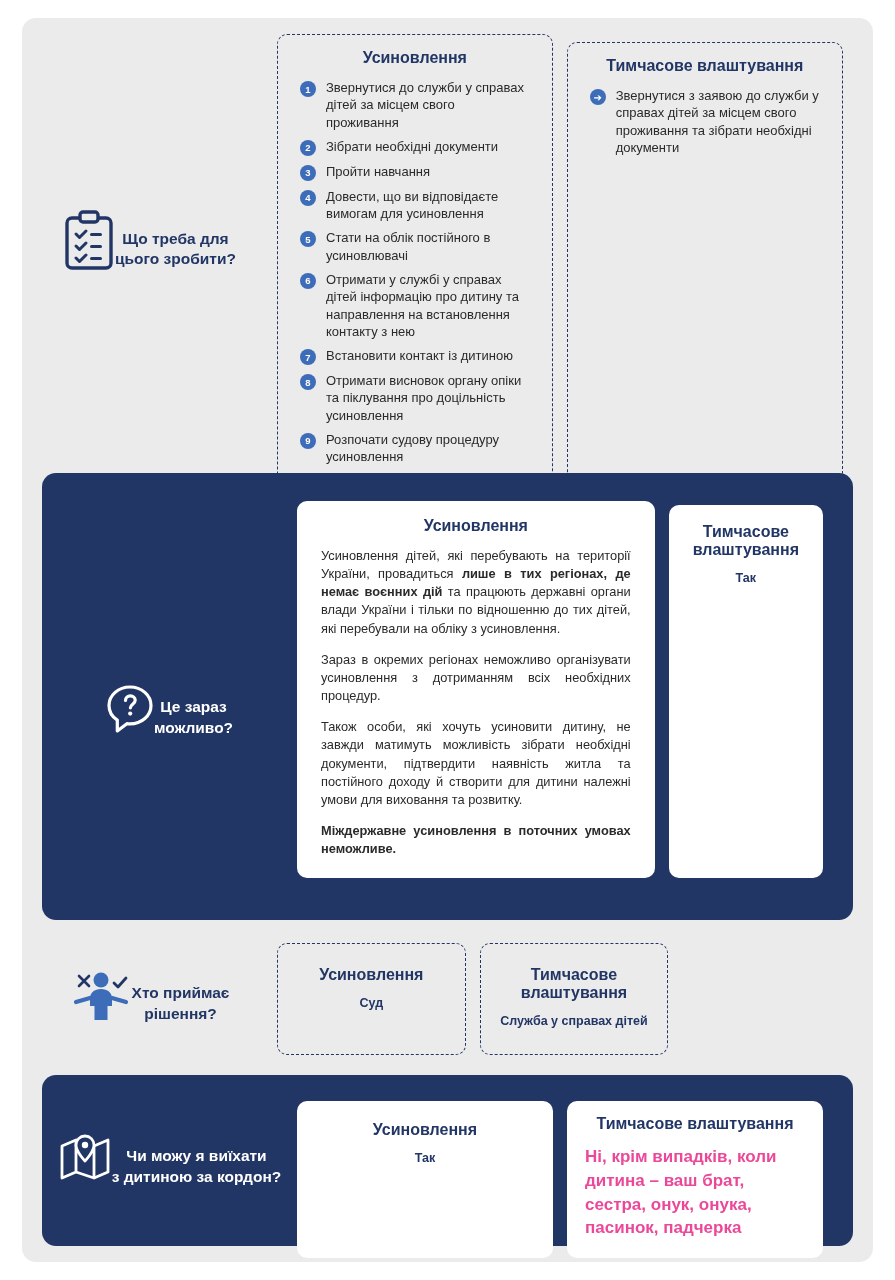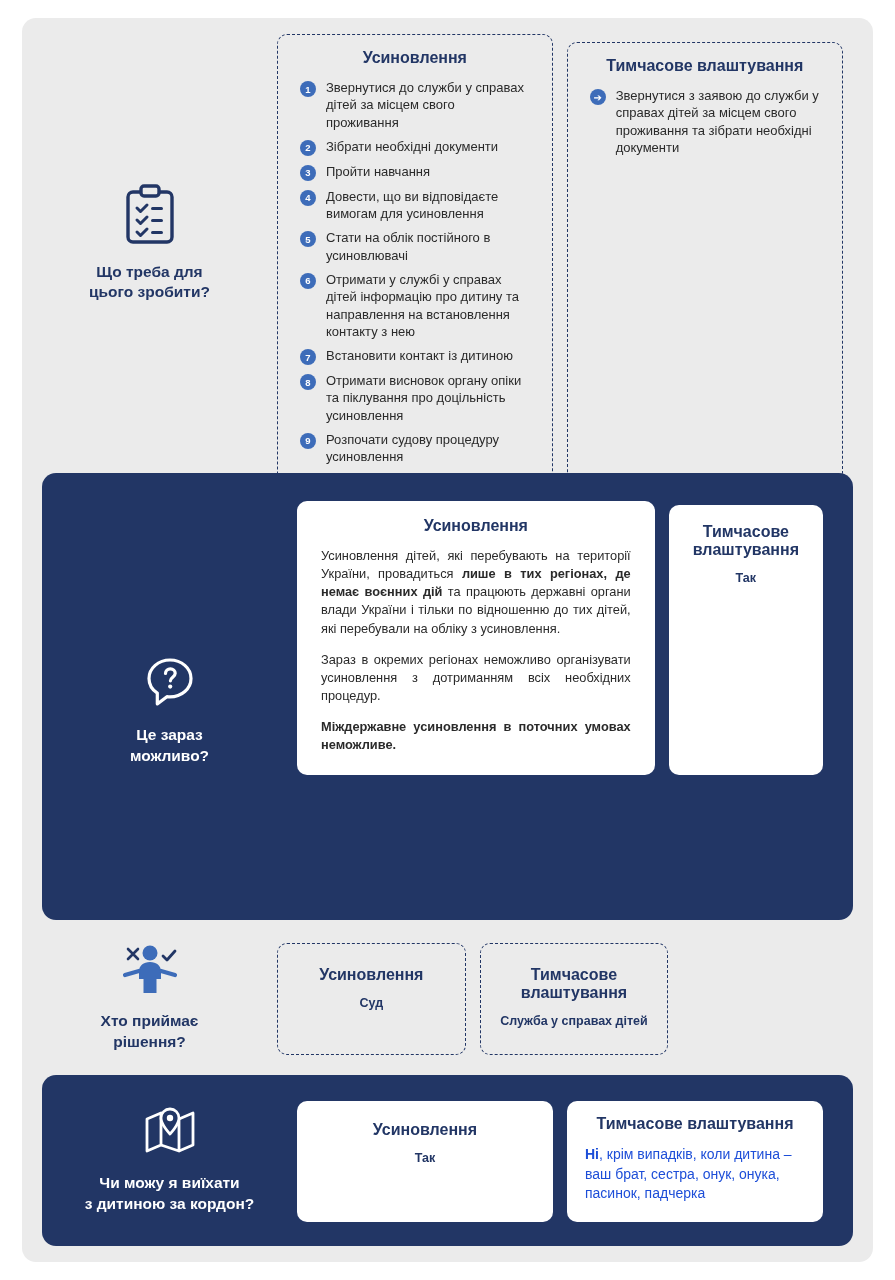--- a/index.html
+++ b/index.html
@@ -33,21 +33,20 @@
     align-items: flex-start;
   }
   .section.dark {
     background: #223665;
     border-radius: 14px;
   }
   .label-col {
     width: 255px;
     flex: 0 0 255px;
     display: flex;
-    flex-direction: column;
     align-items: center;
     justify-content: center;
     text-align: center;
   }
   .label-text {
     font-size: 15.5px;
     font-weight: bold;
     line-height: 1.3;
     color: #223665;
     margin-top: 12px;
@@ -148,24 +147,25 @@
   .para.bold-line { font-weight: bold; }
 
   
   .row2 {
     display: flex;
     gap: 14px;
   }
   .row2 > .card { flex: 1 1 0; }
 
   .body-text {
-    font-size: 14px;
+    font-size: 17px;
     line-height: 1.4;
-    color: #1d4ed8;
+    color: #ec4899;
     text-align: center;
+    font-weight: bold;
   }
   .body-text.left { text-align: left; }
 
   
   .icon { display: block; }
 </style>
 </head>
 <body>
 
 <div class="page">
@@ -263,20 +263,23 @@
 
     <div class="cards-col" style="padding-top:28px;">
       <div class="card solid-white" style="padding:16px 24px 20px 24px;">
         <div class="card-title">Усиновлення</div>
         <p class="para">
           <span>Усиновлення дітей, які перебувають на території України, провадиться </span><b>лише в тих регіонах, де немає воєнних дій</b><span> та працюють державні органи влади України і тільки по відношенню до тих дітей, які перебували на обліку з усиновлення.</span>
         </p>
         <p class="para">
           <span>Зараз в окремих регіонах неможливо організувати усиновлення з дотриманням всіх необхідних процедур.</span>
         </p>
+        <p class="para">
+          <span>Також особи, які хочуть усиновити дитину, не завжди матимуть можливість зібрати необхідні документи, підтвердити наявність житла та постійного доходу й створити для дитини належні умови для виховання та розвитку.</span>
+        </p>
         <p class="para bold-line">
           <span>Міждержавне усиновлення в поточних умовах неможливе.</span>
         </p>
       </div>
 
       <div class="card solid-white" style="padding:18px 24px 22px 24px; margin-top:4px;">
         <div class="card-title">Тимчасове влаштування</div>
         <div class="card-sub">Так</div>
       </div>
     </div>

